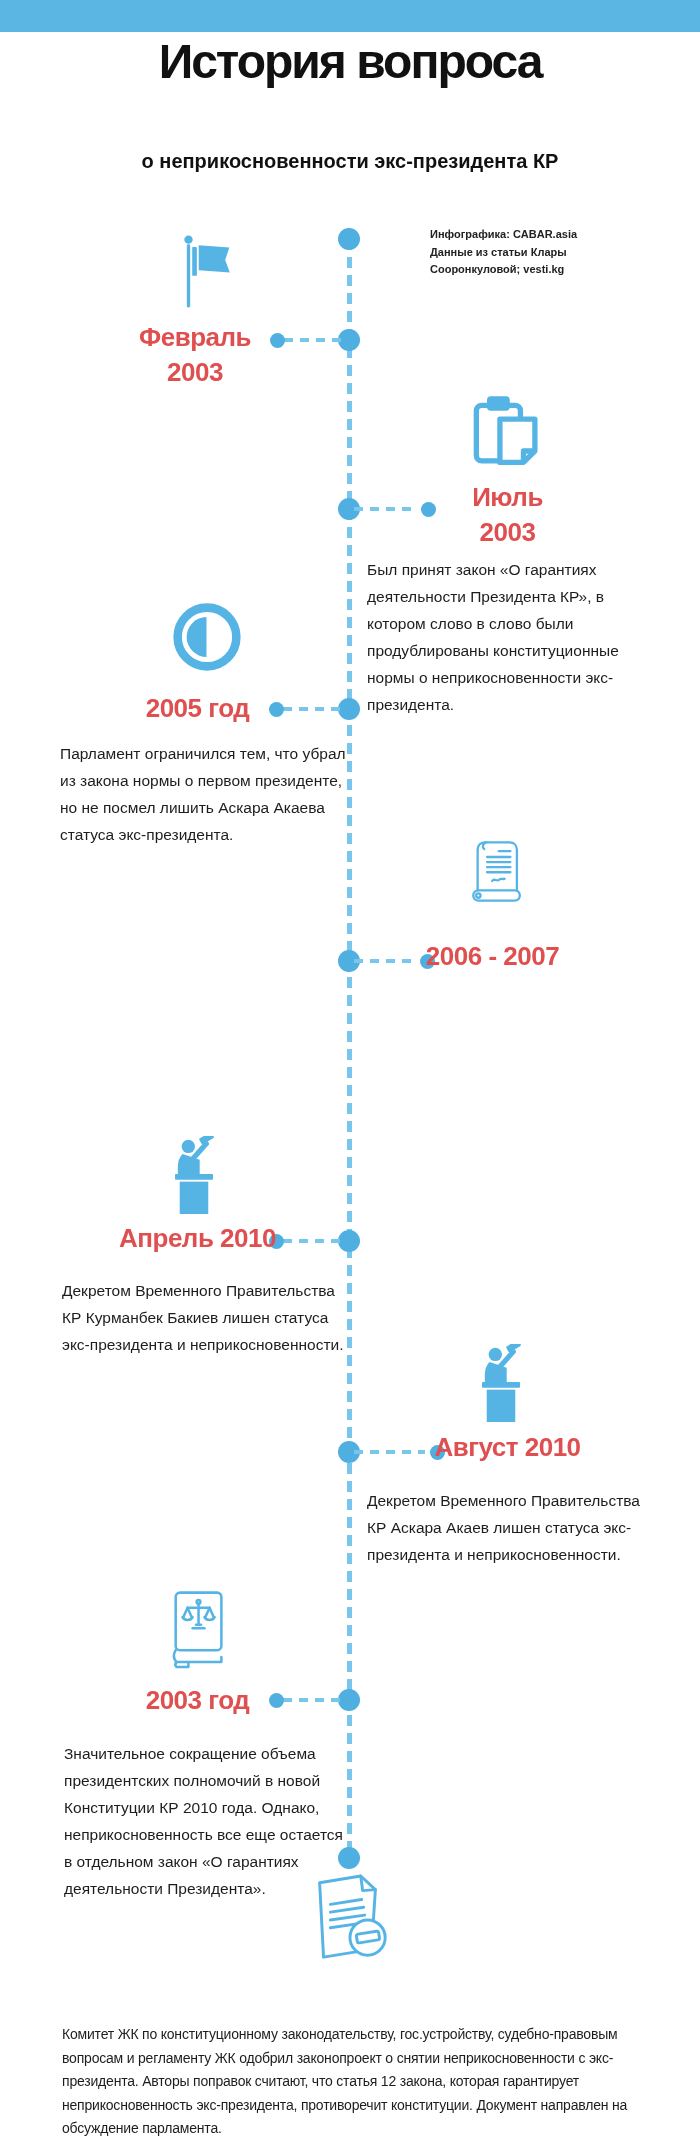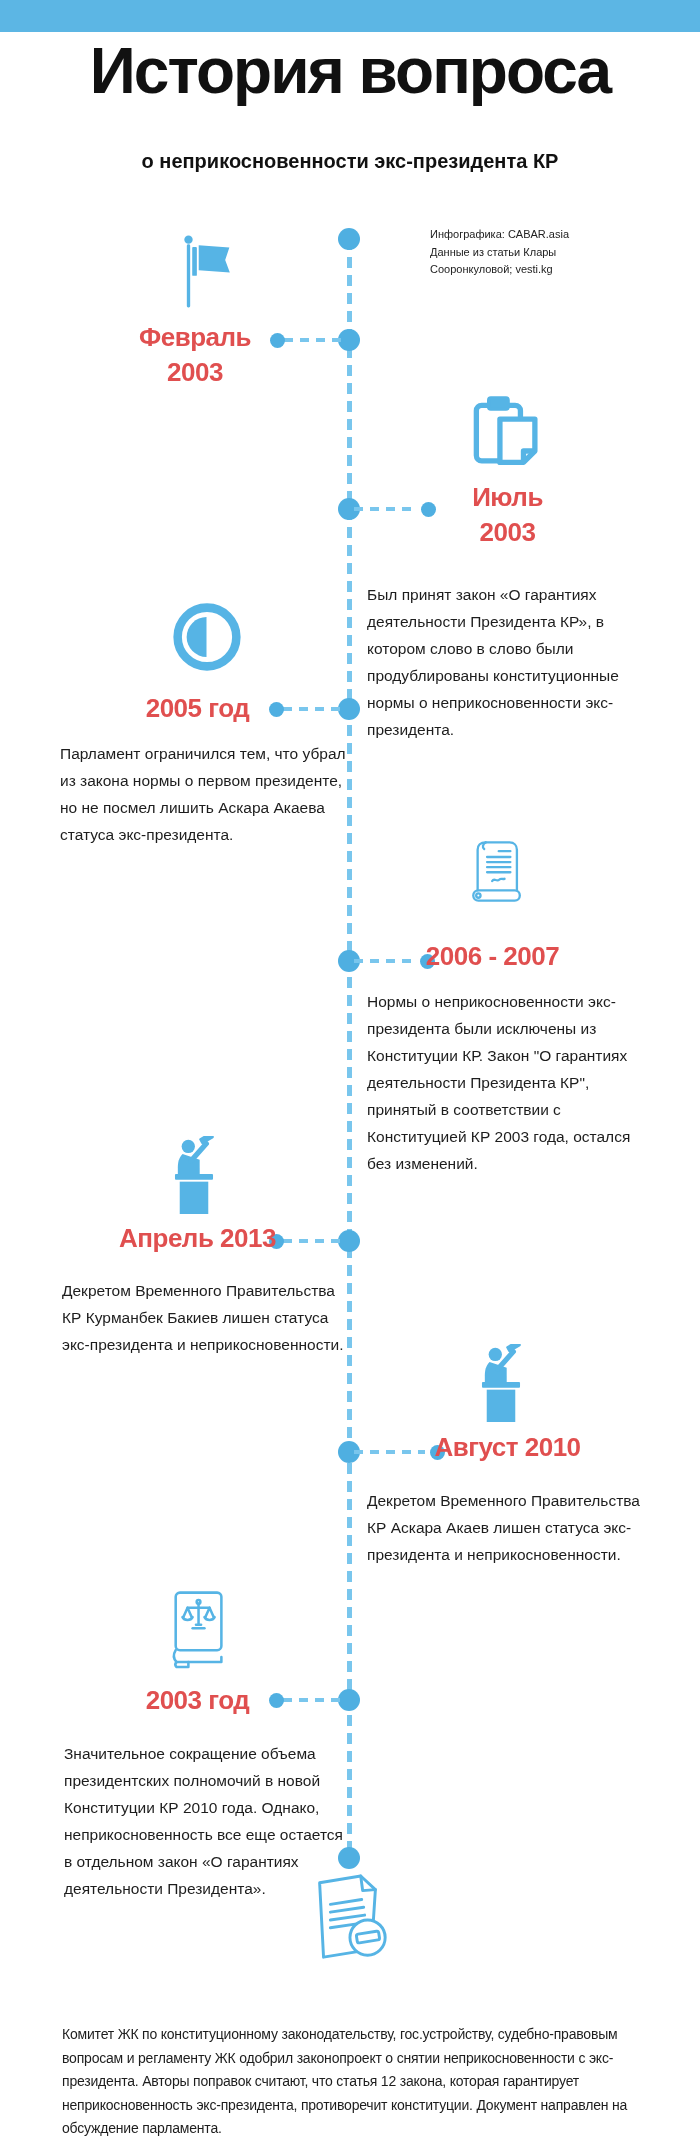--- a/index.html
+++ b/index.html
@@ -6,24 +6,24 @@
     --blue:#56b4e5; --dot:#4fafe1; --line:#79c6ed; --red:#e04f4f;
     --bar:#5cb6e4; --ink:#1d1d1d;
   }
   *{margin:0;padding:0;box-sizing:border-box;}
   html,body{background:#fff;}
   body{font-family:"Liberation Sans", sans-serif;}
   .canvas{position:relative;width:700px;height:2136px;background:#fff;overflow:hidden;margin:0 auto;}
   .abs{position:absolute;}
 
   .topbar{left:0;top:0;width:700px;height:32px;background:var(--bar);}
-  .title{left:0;top:34px;width:700px;text-align:center;font-size:64px;font-weight:800;
+  .title{left:0;top:34px;width:700px;text-align:center;font-size:48px;font-weight:800;
          letter-spacing:-2px;color:#111;}
   .subtitle{left:0;top:150px;width:700px;text-align:center;font-size:20px;font-weight:700;color:#111;}
-  .credits{left:430px;top:226px;width:220px;font-size:11px;line-height:17.5px;font-weight:400;color:#222;}
+  .credits{left:430px;top:226px;width:220px;font-size:11px;line-height:17.5px;font-weight:700;color:#222;}
 
   .vline{left:347px;top:239px;width:5px;height:1619px;
          background:repeating-linear-gradient(180deg,var(--line) 0 11px,transparent 11px 18px);}
   .node{width:22px;height:22px;border-radius:50%;background:var(--dot);left:338px;}
   .n1{top:228px}.n2{top:329px}.n3{top:498px}.n4{top:698px}.n5{top:950px}
   .n6{top:1230px}.n7{top:1441px}.n8{top:1689px}.n9{top:1847px}
   .sdot{width:15px;height:15px;border-radius:50%;background:var(--dot);}
   .s1{left:270px;top:333px}.s2{left:421px;top:502px}.s3{left:269px;top:702px}
   .s4{left:420px;top:954px}.s5{left:269px;top:1234px}.s6{left:430px;top:1445px}
   .s7{left:269px;top:1693px}
@@ -36,21 +36,21 @@
   .icon-box svg{width:100%;height:100%;display:block;}
   .date{color:var(--red);font-weight:700;font-size:26px;line-height:35px;text-align:center;letter-spacing:-0.5px;}
   .para{font-size:15.5px;line-height:27px;color:var(--ink);}
 
   .e1-icon{left:182px;top:234px;width:52px;height:80px}
   .e1-date{left:100px;top:320px;width:190px}
   .e1-para{left:60px;top:393px;width:284px}
 
   .e2-icon{left:468px;top:394px;width:76px;height:76px}
   .e2-date{left:425px;top:480px;width:165px}
-  .e2-para{left:367px;top:581px;width:286px}
+  .e2-para{left:367px;top:556px;width:286px}
 
   .e3-icon{left:171px;top:601px;width:72px;height:72px}
   .e3-date{left:100px;top:691px;width:195px}
   .e3-para{left:60px;top:740px;width:290px}
 
   .e4-icon{left:466px;top:832px;width:64px;height:82px}
   .e4-date{left:410px;top:939px;width:165px}
   .e4-para{left:367px;top:988px;width:286px}
 
   .e5-icon{left:170px;top:1136px;width:48px;height:78px}
@@ -158,34 +158,33 @@
       <path d="M29 27 H61"></path>
       <path d="M29 34 H61"></path>
       <path d="M29 41 H61"></path>
       <path d="M29 48 H61"></path>
       <path d="M36 60 C39 55 42 62 46 58 C48 56 50 58 53 57"></path>
     </svg>
   </div>
   <div class="abs date e4-date">
     <div>2006 - 2007</div>
   </div>
-  <p class="abs para e4-para">Нормы о неприкосновенности экс-президента были исключены из Конституции КР. Закон "О гарантиях деятельности Президента КР", принятый в соответствии с Конституцией КР 2003 года, остался без изменений.</p>
 
   <div class="abs icon-box e5-icon">
     <svg viewBox="0 0 50 82" fill="#56b4e5">
       <circle cx="19" cy="11" r="7"></circle>
       <path d="M13 19 C9 23 8 28 8 33 V40 H31 V25 Z"></path>
       <path d="M22 26 L38 8" stroke="#56b4e5" stroke-width="5.5" stroke-linecap="round"></path>
       <rect x="31" y="-1" width="15" height="7" rx="1.5" transform="rotate(-30 38 3)"></rect>
       <rect x="5" y="40" width="40" height="6" rx="1"></rect>
       <rect x="10" y="48" width="30" height="34"></rect>
     </svg>
   </div>
   <div class="abs date e5-date">
-    <div>Апрель 2013</div>
+    <div>Апрель 2010</div>
   </div>
   <p class="abs para e5-para">Декретом Временного Правительства КР Курманбек Бакиев лишен статуса экс-президента и неприкосновенности.</p>
 
   <div class="abs icon-box e6-icon">
     <svg viewBox="0 0 50 82" fill="#56b4e5">
       <circle cx="19" cy="11" r="7"></circle>
       <path d="M13 19 C9 23 8 28 8 33 V40 H31 V25 Z"></path>
       <path d="M22 26 L38 8" stroke="#56b4e5" stroke-width="5.5" stroke-linecap="round"></path>
       <rect x="31" y="-1" width="15" height="7" rx="1.5" transform="rotate(-30 38 3)"></rect>
       <rect x="5" y="40" width="40" height="6" rx="1"></rect>

